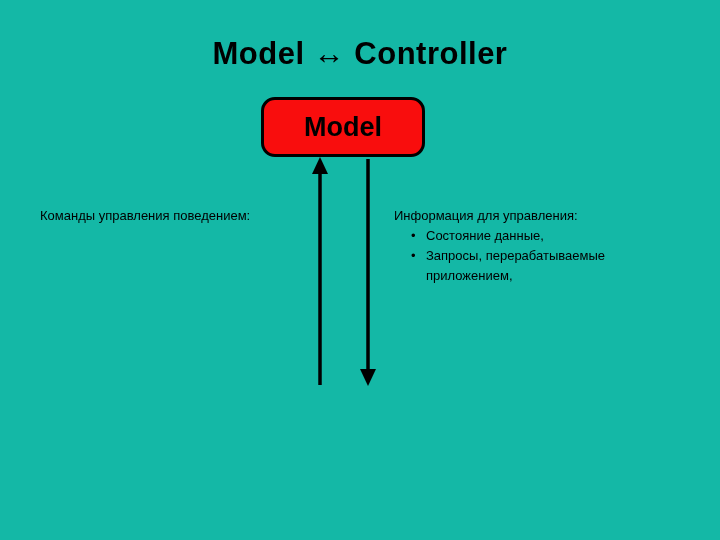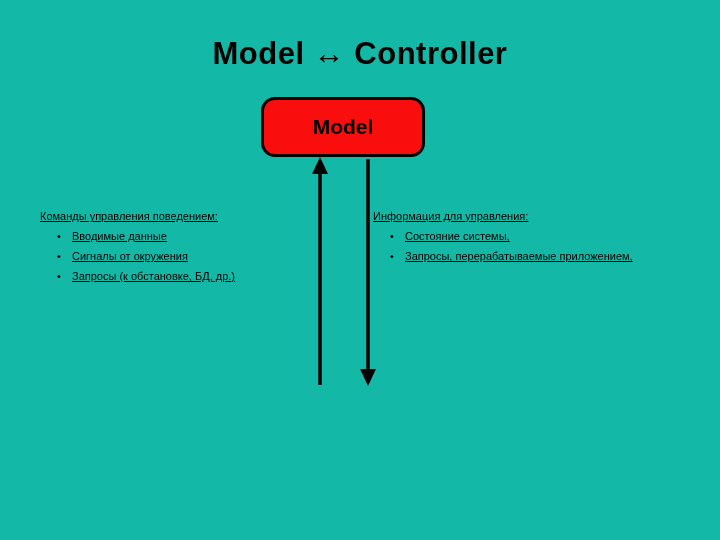--- a/index.html
+++ b/index.html
@@ -28,21 +28,21 @@
   }
   .node-box {
     position: absolute;
     box-sizing: border-box;
     border: 3px solid #000000;
     border-radius: 14px;
     display: flex;
     align-items: center;
     justify-content: center;
     font-weight: bold;
-    font-size: 21px;
+    font-size: 27px;
   }
   .node-box.model {
     left: 261px;
     top: 97px;
     width: 164px;
     height: 60px;
     background: #f90d0d;
   }
   .node-box.controller {
     left: 258px;
@@ -54,31 +54,30 @@
   .arrow-layer {
     position: absolute;
     left: 0;
     top: 0;
     width: 720px;
     height: 540px;
     pointer-events: none;
   }
   .text-block {
     position: absolute;
-    font-size: 11px;
+    font-size: 13px;
     line-height: 20px;
-    text-decoration: underline;
   }
   .text-block.left {
     left: 40px;
     top: 206px;
     width: 280px;
   }
   .text-block.right {
-    left: 373px;
+    left: 394px;
     top: 206px;
     width: 300px;
   }
   .text-block .heading {
     margin: 0 0 0 0;
   }
   .bullet-list {
     list-style: none;
     margin: 0;
     padding: 0;
@@ -111,29 +110,24 @@
       <polygon points="320,157 312,174 328,174" fill="#000000"></polygon>
     </g>
     <g>
       <line x1="368" y1="159" x2="368" y2="372" stroke="#000000" stroke-width="3.5"></line>
       <polygon points="368,386 360,369 376,369" fill="#000000"></polygon>
     </g>
   </svg>
 
   <div class="text-block left">
     <p class="heading">Команды управления поведением:</p>
-    <ul class="bullet-list">
-      <li>Вводимые данные</li>
-      <li>Сигналы от окружения</li>
-      <li>Запросы (к обстановке, БД, др.)</li>
-    </ul>
   </div>
 
   <div class="text-block right">
     <p class="heading">Информация для управления:</p>
     <ul class="bullet-list">
-      <li>Состояние системы,</li>
+      <li>Состояние данные,</li>
       <li>Запросы, перерабатываемые приложением,</li>
     </ul>
   </div>
 
 
 </div>
 
 </body></html>

